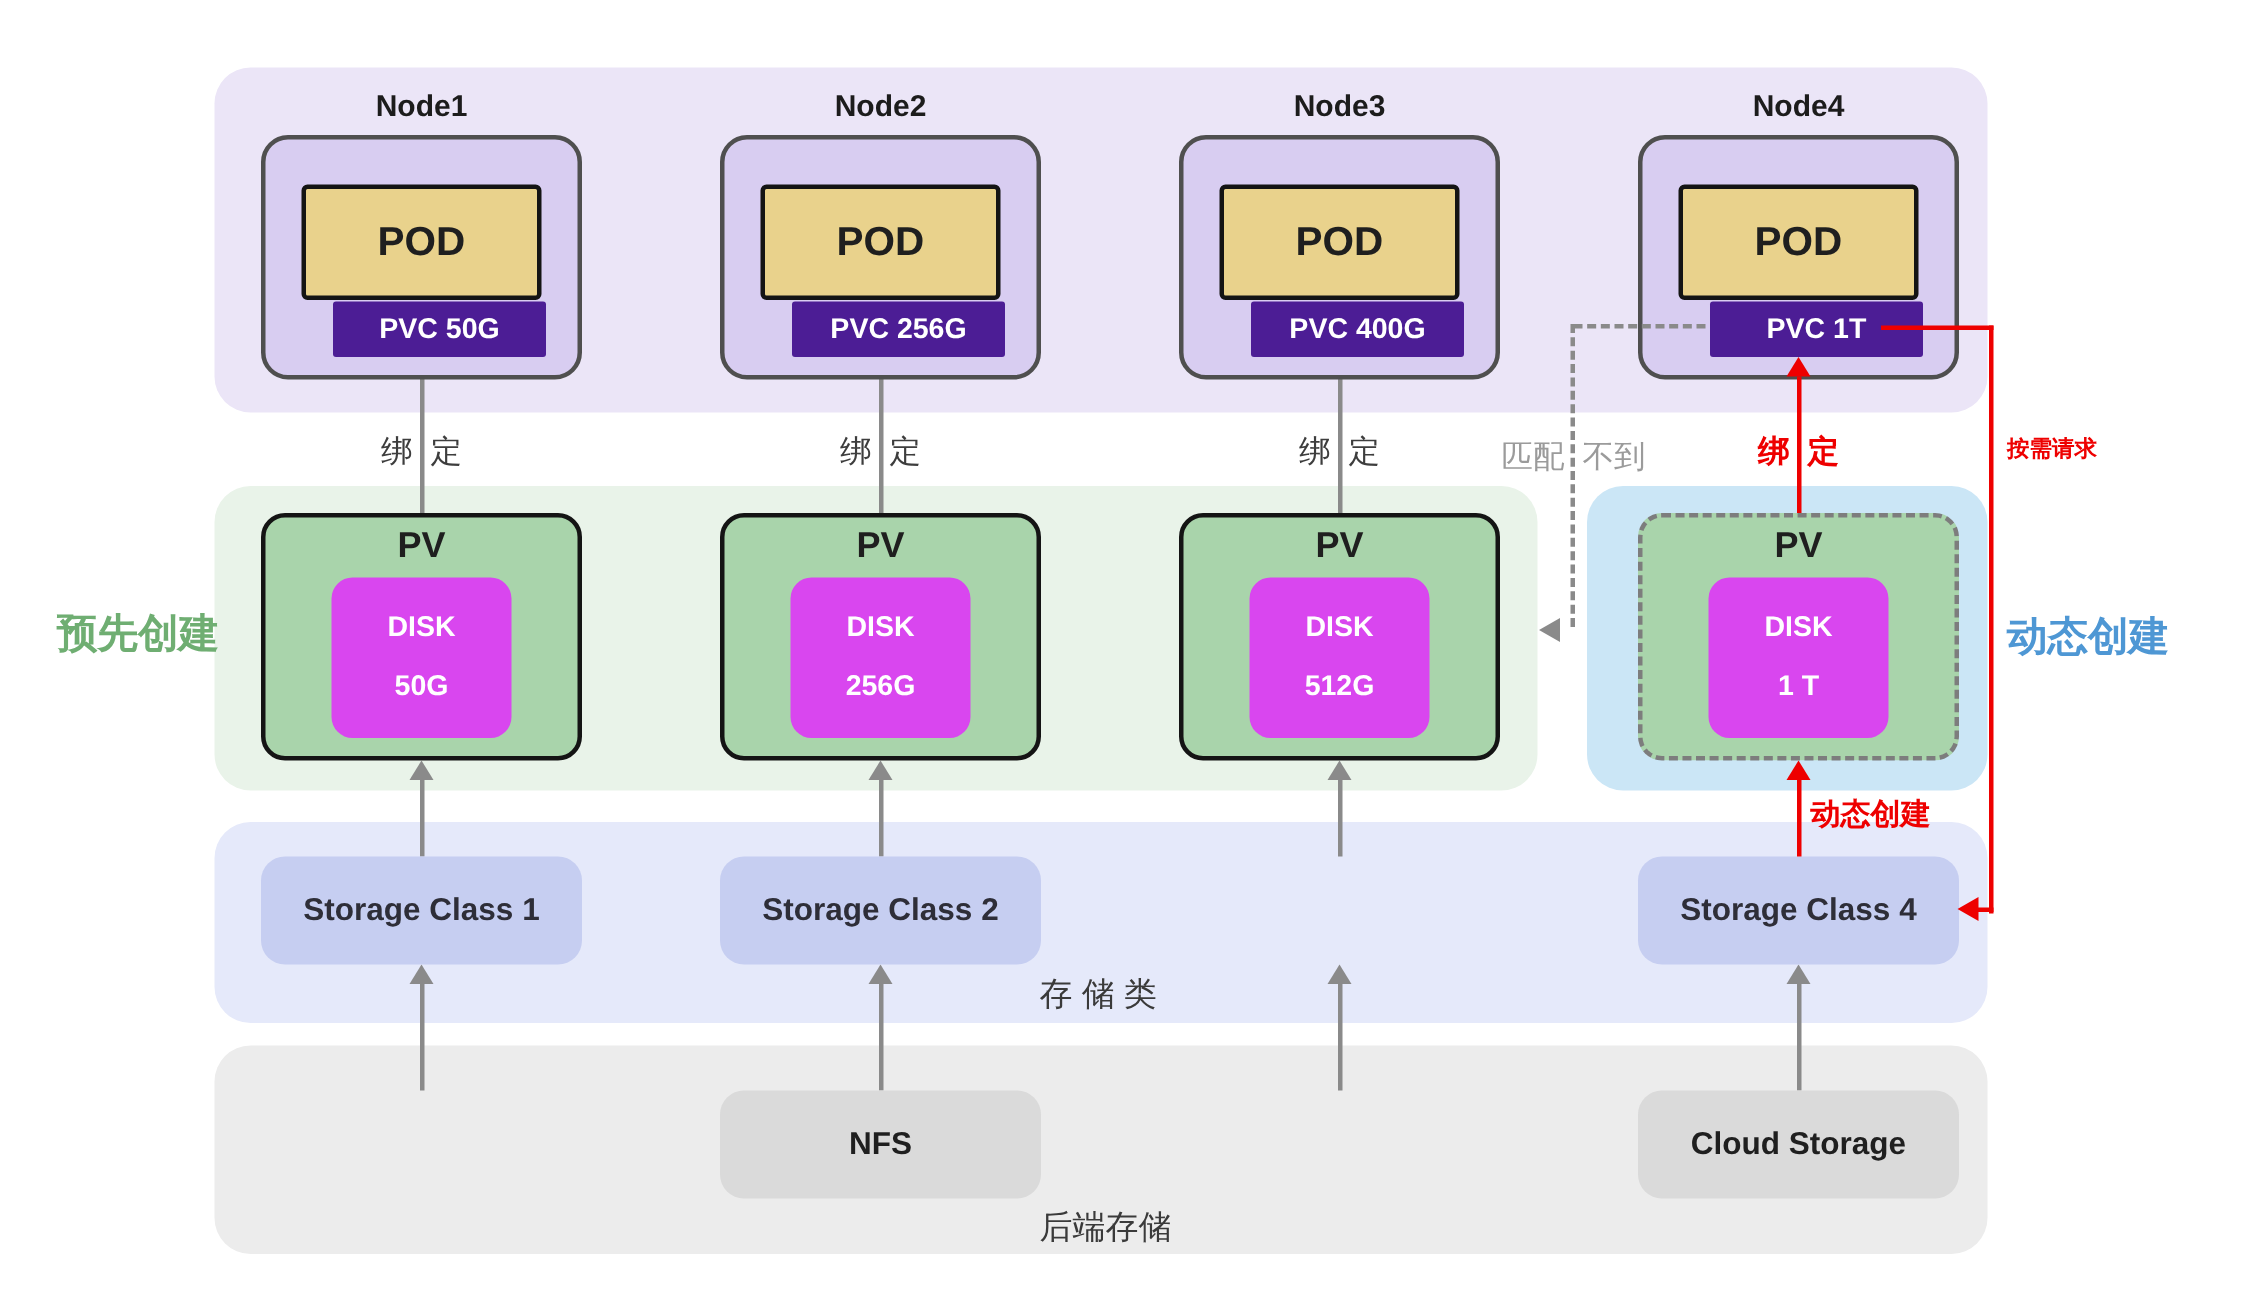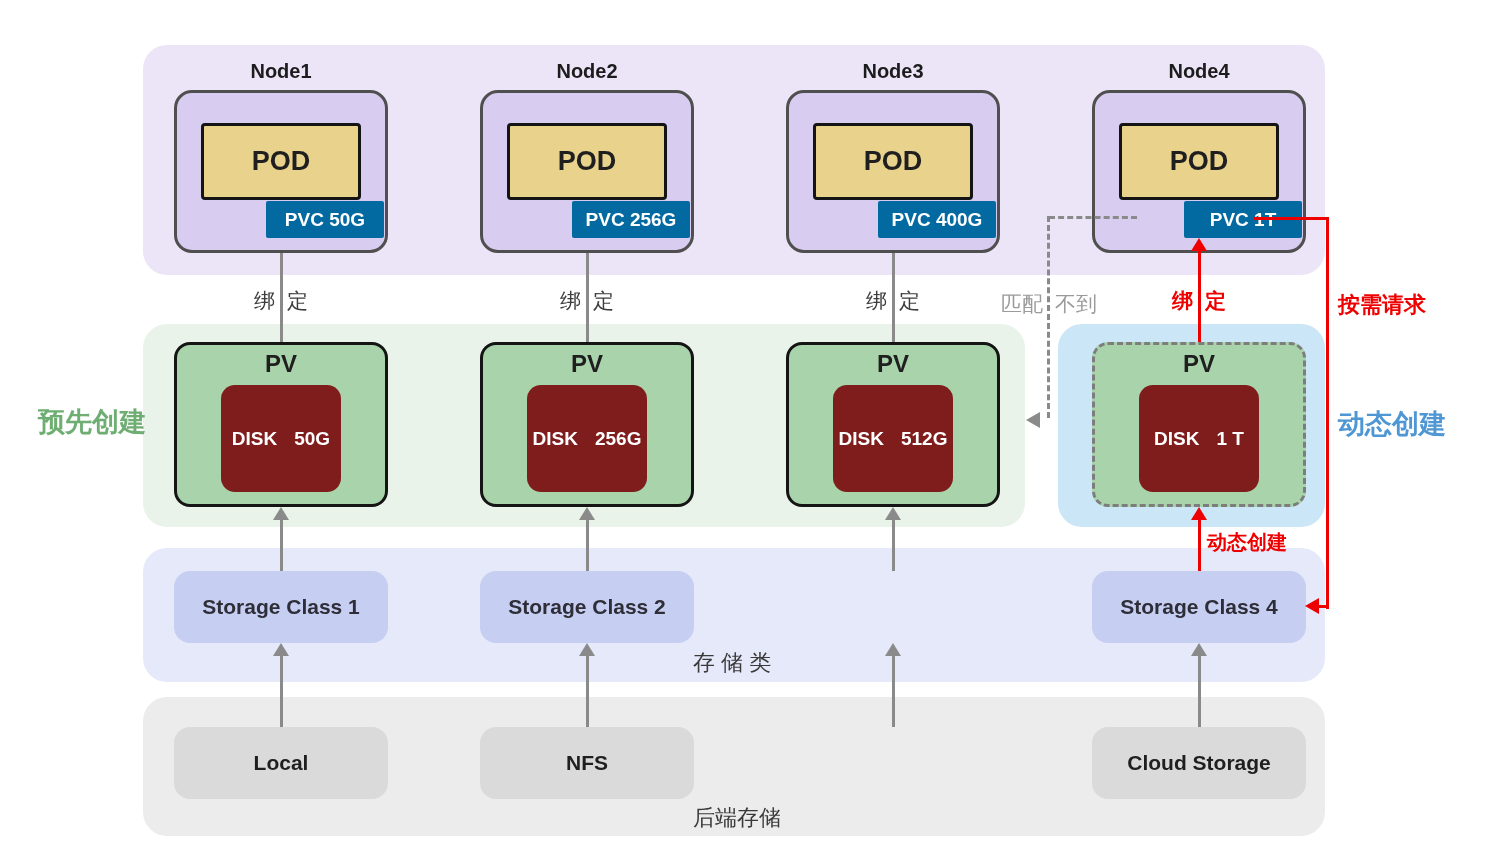--- a/index.html
+++ b/index.html
@@ -21,30 +21,30 @@
   .c4{--left:1092px;--cx:1199px;}
 
   
   .node-title{position:absolute;top:60px;left:var(--left);width:214px;text-align:center;
     font-weight:bold;font-size:20px;color:#1c1c1c;z-index:3;}
   .node-box{position:absolute;top:90px;left:var(--left);width:214px;height:163px;box-sizing:border-box;
     background:#d8cdf1;border:3px solid #4f4f4f;border-radius:18px;z-index:2;}
   .pod-box{position:absolute;top:123px;left:calc(var(--left) + 27px);width:160px;height:77px;box-sizing:border-box;
     background:#e9d28c;border:3px solid #141414;border-radius:4px;display:flex;align-items:center;justify-content:center;
     font-weight:bold;font-size:27px;color:#1f1f1f;z-index:3;}
-  .pvc-badge{position:absolute;top:201px;left:calc(var(--left) + 48px);width:118px;height:37px;
-    background:#0369a1;border-radius:2px;display:flex;align-items:center;justify-content:center;
-    color:#ffffff;font-weight:bold;font-size:19px;z-index:4;margin-left:44px;}
+  .pvc-badge{position:absolute;top:201px;left:calc(var(--left) + 48px);width:142px;height:37px;
+    background:#4c1d95;border-radius:2px;display:flex;align-items:center;justify-content:center;
+    color:#ffffff;font-weight:bold;font-size:19px;z-index:4;}
   .pv-box{position:absolute;top:342px;left:var(--left);width:214px;height:165px;box-sizing:border-box;
     background:#a9d4ab;border:3px solid #141414;border-radius:16px;z-index:2;}
   .pv-box.dashed{border:3.5px dashed #7d7d7d;}
   .pv-label{position:absolute;top:350px;left:var(--left);width:214px;text-align:center;
     font-weight:bold;font-size:24px;color:#1f1f1f;z-index:3;}
   .disk-box{position:absolute;top:385px;left:calc(var(--left) + 47px);width:120px;height:107px;
-    background:#7f1d1d;border-radius:14px;display:flex;flex-direction:row;align-items:center;justify-content:center;
+    background:#d946ef;border-radius:14px;display:flex;flex-direction:column;align-items:center;justify-content:center;
     gap:17px;color:#ffffff;font-weight:bold;font-size:19px;z-index:3;}
   .sc-box{position:absolute;top:571px;left:var(--left);width:214px;height:72px;
     background:#c6cef1;border-radius:16px;display:flex;align-items:center;justify-content:center;
     font-weight:bold;font-size:21px;color:#2e2e38;z-index:2;}
   .backend-box{position:absolute;top:727px;left:var(--left);width:214px;height:72px;
     background:#dadada;border-radius:16px;display:flex;align-items:center;justify-content:center;
     font-weight:bold;font-size:21px;color:#1f1f1f;z-index:2;}
 
   
   .vline{position:absolute;left:calc(var(--cx) - 1.5px);width:3px;background:#8a8a8a;z-index:1;}
@@ -69,21 +69,21 @@
   .gray-head-left{position:absolute;left:1026px;top:412px;width:0;height:0;
     border-top:8px solid transparent;border-bottom:8px solid transparent;border-right:14px solid #8a8a8a;z-index:5;}
 
   
   .split-label{position:absolute;width:140px;display:flex;justify-content:center;gap:12px;z-index:6;}
   .bind-label{top:287px;left:calc(var(--cx) - 70px);font-size:21px;color:#3d3d3d;}
   .bind-label.red{color:#ee0000;font-weight:bold;}
   .nomatch-label{top:290px;left:979px;font-size:21px;color:#9b9b9b;}
   .label-pre{position:absolute;left:38px;top:404px;font-size:27px;font-weight:bold;color:#6fae72;z-index:6;}
   .label-dyn-blue{position:absolute;left:1338px;top:406px;font-size:27px;font-weight:bold;color:#4e97d4;z-index:6;}
-  .label-ondemand{position:absolute;left:1338px;top:290px;font-size:22px;font-weight:bold;color:#ee0000;z-index:6;}
+  .label-ondemand{position:absolute;left:1338px;top:290px;font-size:15px;font-weight:bold;color:#ee0000;z-index:6;}
   .label-dyn-red{position:absolute;left:1207px;top:529px;font-size:20px;font-weight:bold;color:#ee0000;z-index:6;}
   .band-label{position:absolute;font-size:22px;font-weight:normal;color:#3a3a3a;z-index:3;}
   .band-label-sc{left:693px;top:648px;}
   .band-label-backend{left:693px;top:803px;}
 </style>
 </head>
 <body>
 
 <div class="canvas">
 
@@ -107,21 +107,20 @@
   <div class="pv-label c1">PV</div>
   <div class="disk-box c1">
     <span>DISK</span>
     <span>50G</span>
   </div>
   <div class="vline l-scpv c1"></div>
   <div class="head-up h-scpv c1"></div>
   <div class="sc-box c1">Storage Class 1</div>
   <div class="vline l-besc c1"></div>
   <div class="head-up h-besc c1"></div>
-  <div class="backend-box c1">Local</div>
 
   <div class="node-title c2">Node2</div>
   <div class="node-box c2"></div>
   <div class="pod-box c2">POD</div>
   <div class="pvc-badge c2">PVC 256G</div>
   <div class="vline l-bind c2"></div>
   <div class="head-up h-bind c2"></div>
   <div class="split-label bind-label c2">
     <span>绑</span>
     <span>定</span>

